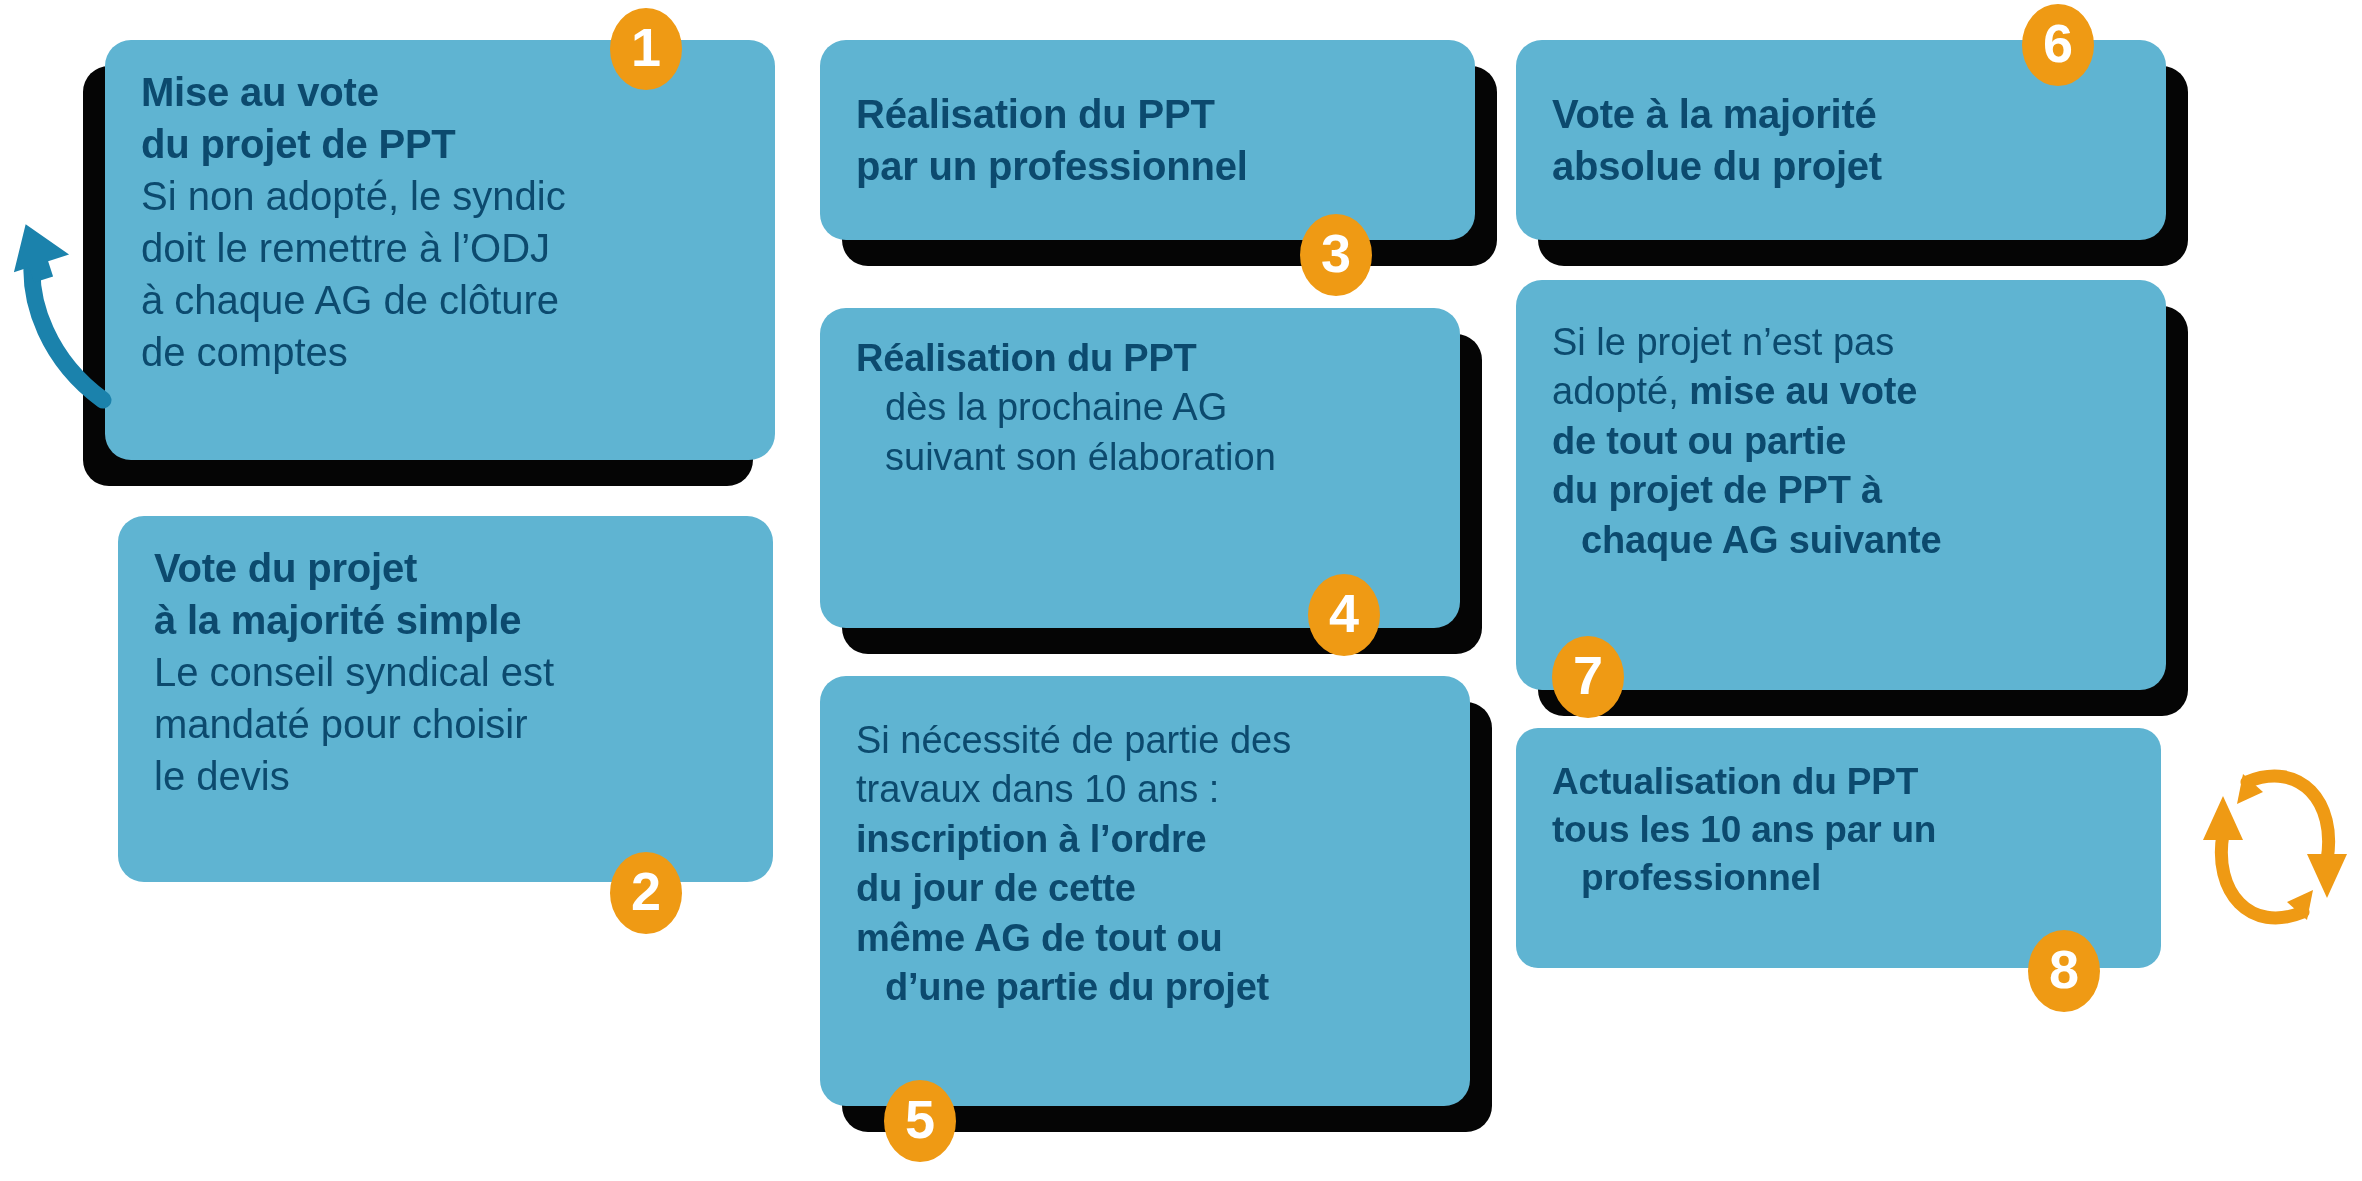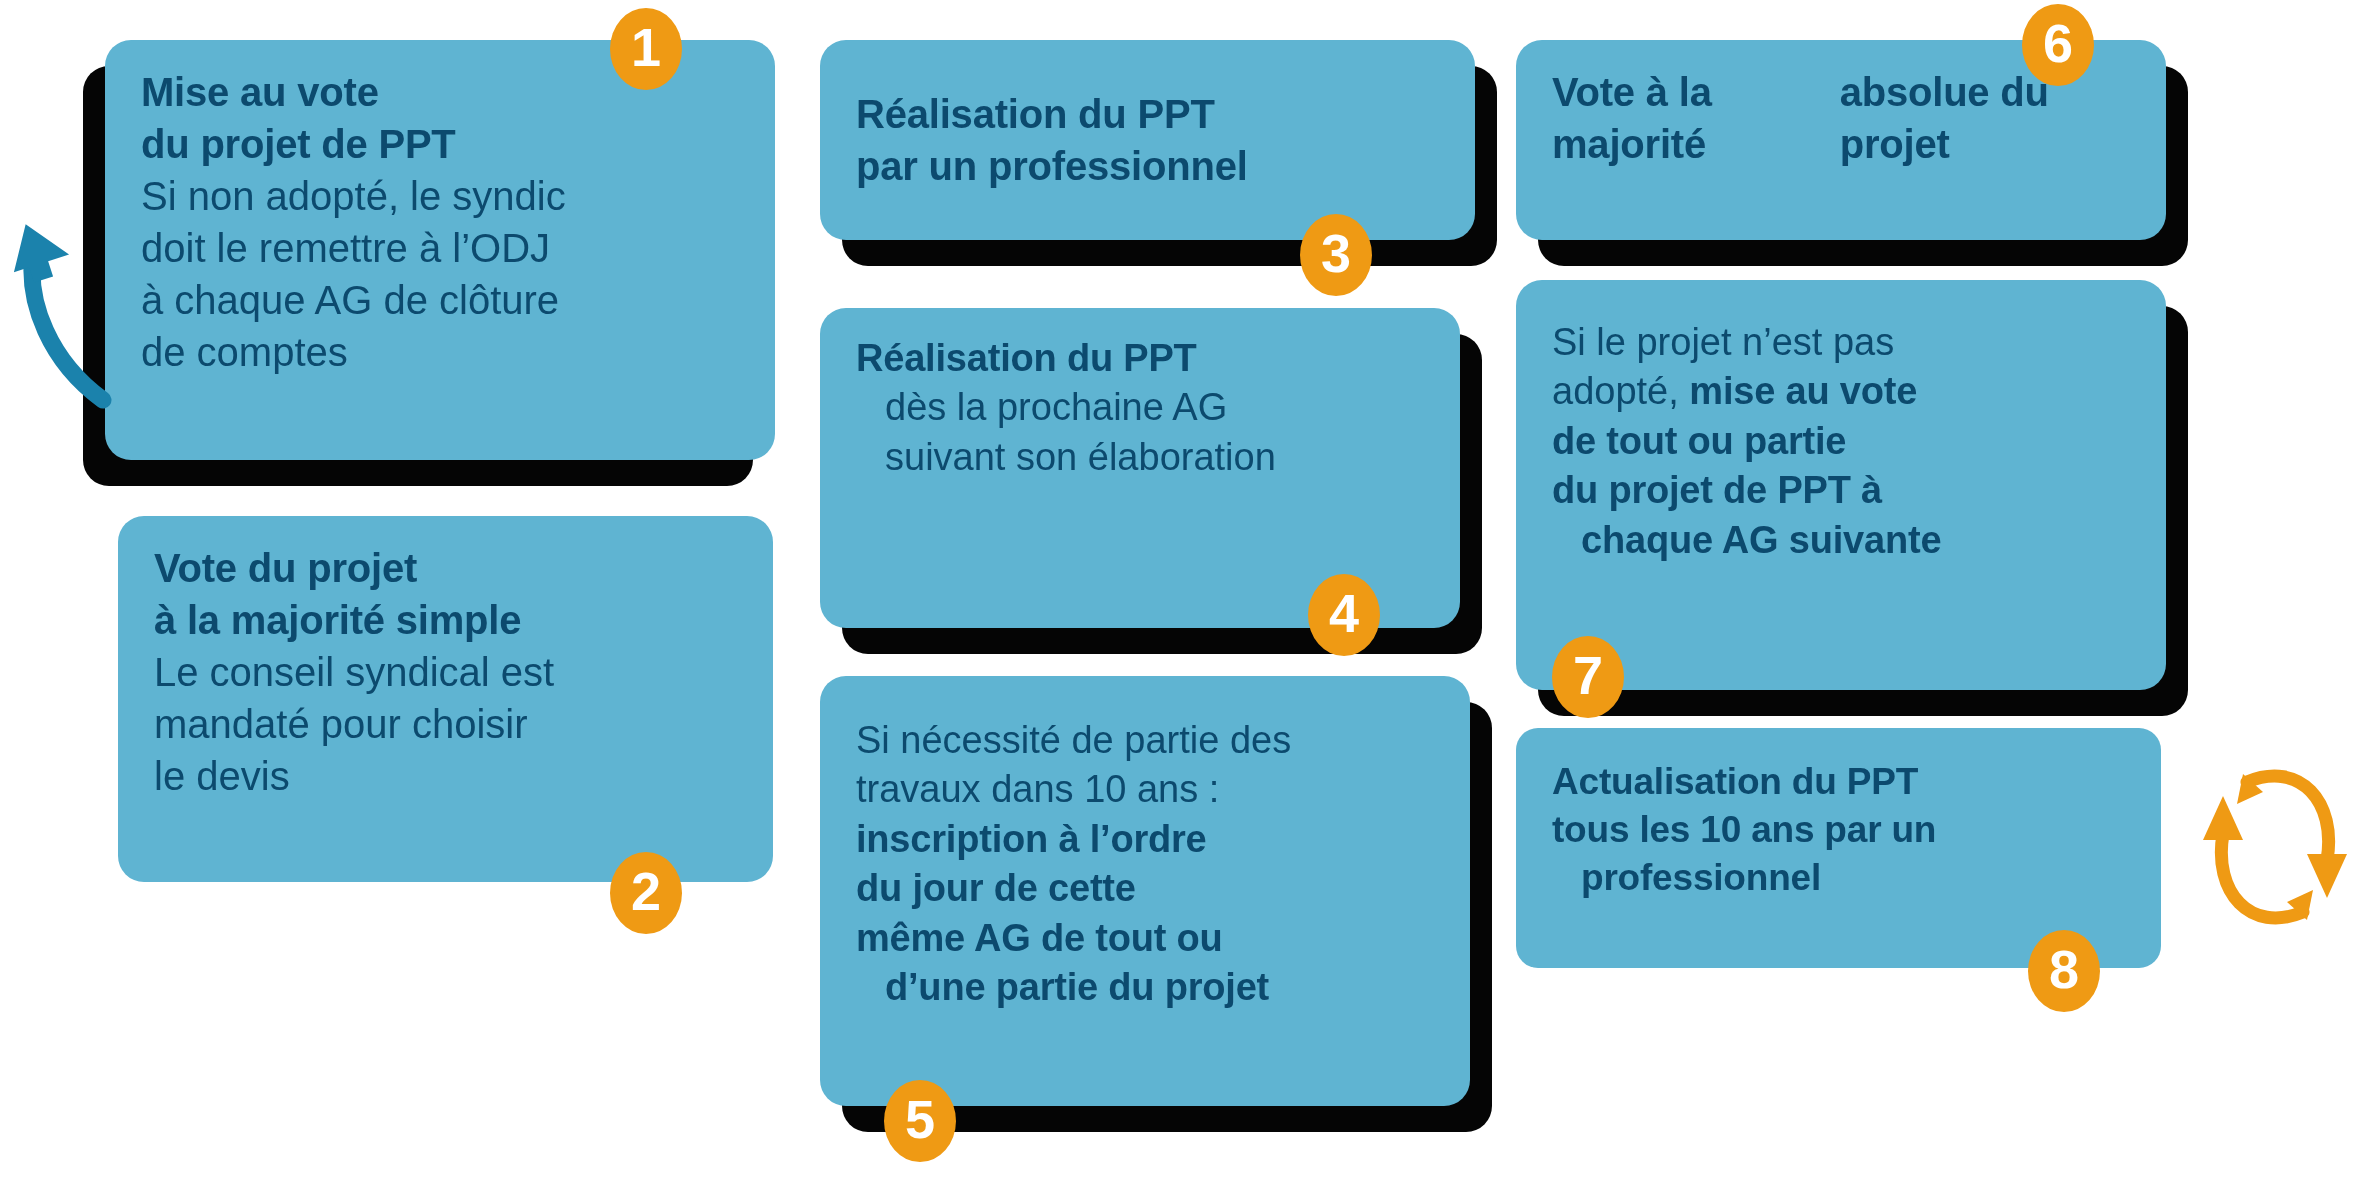--- a/index.html
+++ b/index.html
@@ -126,21 +126,21 @@
     <span class="ln r t-md">travaux dans 10 ans :</span>
     <span class="ln b t-md">inscription à l’ordre</span>
     <span class="ln b t-md">du jour de cette</span>
     <span class="ln b t-md">même AG de tout ou</span>
     <span class="ln b t-md last">d’une partie du projet</span>
   </div>
   <div class="badge" style="left:884px; top:1080px;">
     <span>5</span>
   </div>
 
-  <div class="card sh-right" style="left:1516px; top:40px; width:650px; height:200px; display:flex; flex-direction:row; justify-content:center;">
+  <div class="card sh-right" style="left:1516px; top:40px; width:650px; height:200px; display:flex; flex-direction:column; justify-content:center;">
     <span class="ln b t-lg">Vote à la majorité</span>
     <span class="ln b t-lg">absolue du projet</span>
   </div>
   <div class="badge" style="left:2022px; top:4px;">
     <span>6</span>
   </div>
 
   <div class="card sh-right just" style="left:1516px; top:280px; width:650px; height:410px; padding-top:38px;">
     <span class="ln r t-md">Si le projet n’est pas</span>
     <span class="ln t-md"><span class="r">adopté, </span><span class="b">mise au vote</span></span>

